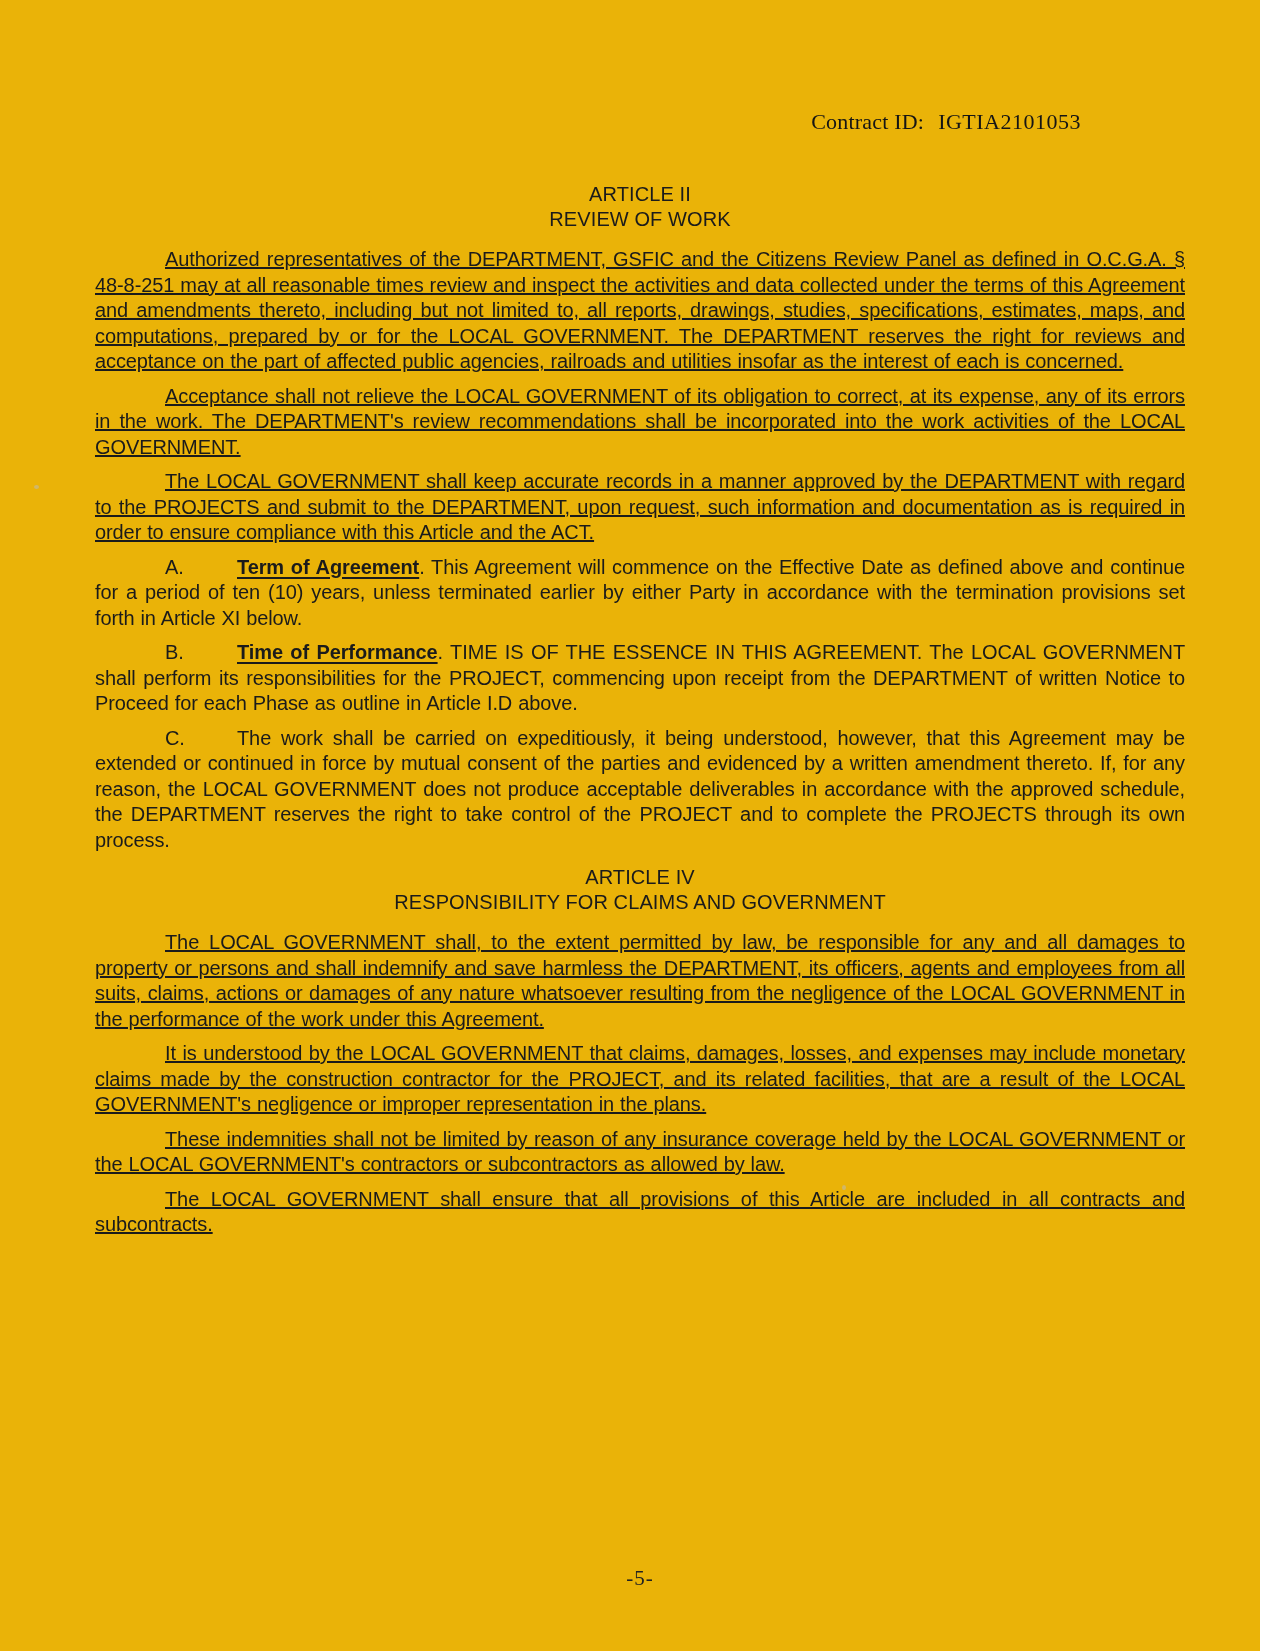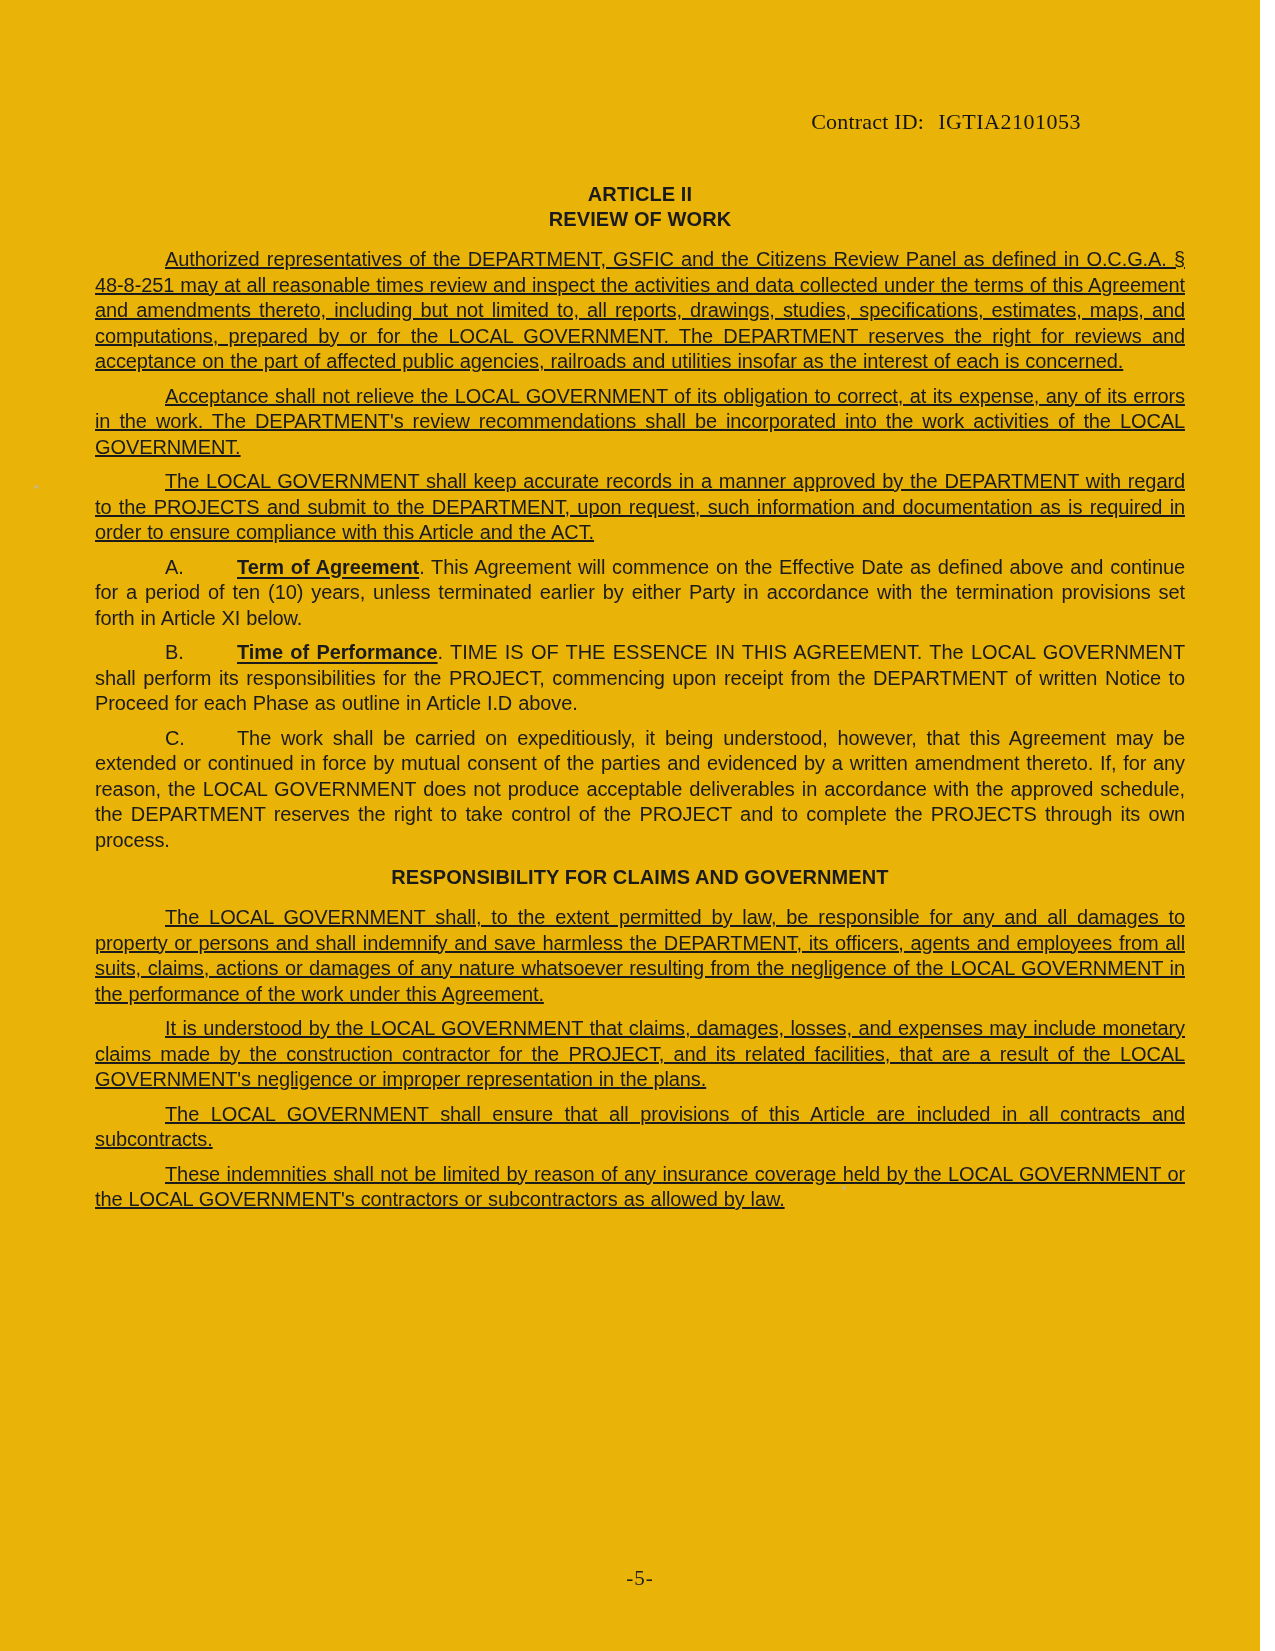--- a/index.html
+++ b/index.html
@@ -34,21 +34,21 @@
     padding-right: 104px;
     color: #151515;
     white-space: nowrap;
   }
   .contract-id-line .cid-label { letter-spacing: 0.2px; }
   .contract-id-line .cid-value { margin-left: 14px; letter-spacing: 0.5px; }
 
   
   .art-heading {
     text-align: center;
-    font-weight: bold;
+    font-weight: normal;
     font-size: 20px;
     line-height: 25px;
     letter-spacing: 0.1px;
   }
   .art-heading .art-number { }
   .art-heading .art-title { }
 
   .mt-heading-first { margin-top: 46px; }
   .mt-heading { margin-top: 12px; }
 
@@ -127,27 +127,28 @@
 
     <div class="para item">
       <span class="item-label">B.</span><span class="item-heading">Time of Performance</span><span class="item-text">. TIME IS OF THE ESSENCE IN THIS AGREEMENT. The LOCAL GOVERNMENT shall perform its responsibilities for the PROJECT, commencing upon receipt from the DEPARTMENT of written Notice to Proceed for each Phase as outline in Article I.D above.</span>
     </div>
 
     <div class="para item">
       <span class="item-label">C.</span><span class="item-text">The work shall be carried on expeditiously, it being understood, however, that this Agreement may be extended or continued in force by mutual consent of the parties and evidenced by a written amendment thereto. If, for any reason, the LOCAL GOVERNMENT does not produce acceptable deliverables in accordance with the approved schedule, the DEPARTMENT reserves the right to take control of the PROJECT and to complete the PROJECTS through its own process.</span>
     </div>
 
     <div class="art-heading mt-heading">
+      <div class="art-number">ARTICLE IV</div>
       <div class="art-title">RESPONSIBILITY FOR CLAIMS AND GOVERNMENT</div>
     </div>
 
     <div class="para indent first-after-heading">The LOCAL GOVERNMENT shall, to the extent permitted by law, be responsible for any and all damages to property or persons and shall indemnify and save harmless the DEPARTMENT, its officers, agents and employees from all suits, claims, actions or damages of any nature whatsoever resulting from the negligence of the LOCAL GOVERNMENT in the performance of the work under this Agreement.</div>
     <div class="para indent">It is understood by the LOCAL GOVERNMENT that claims, damages, losses, and expenses may include monetary claims made by the construction contractor for the PROJECT, and its related facilities, that are a result of the LOCAL GOVERNMENT's negligence or improper representation in the plans.</div>
+    <div class="para indent">These indemnities shall not be limited by reason of any insurance coverage held by the LOCAL GOVERNMENT or the LOCAL GOVERNMENT's contractors or subcontractors as allowed by law.</div>
     <div class="para indent">The LOCAL GOVERNMENT shall ensure that all provisions of this Article are included in all contracts and subcontracts.</div>
-    <div class="para indent">These indemnities shall not be limited by reason of any insurance coverage held by the LOCAL GOVERNMENT or the LOCAL GOVERNMENT's contractors or subcontractors as allowed by law.</div>
 
   </div>
 
   <div class="page-footer">-5-</div>
 
   <div class="scan-artifact artifact-1"></div>
   <div class="scan-artifact artifact-2"></div>
 </div>
 
 </body></html>

